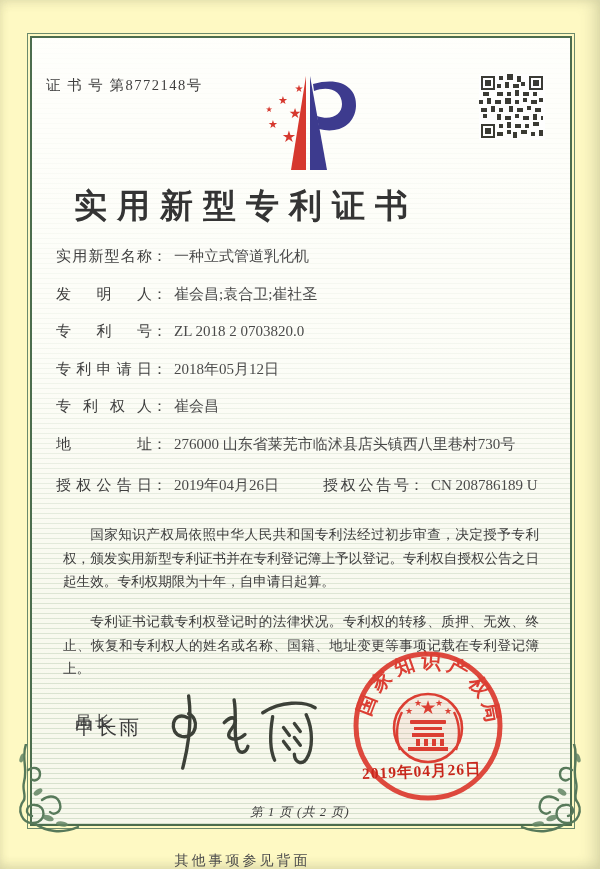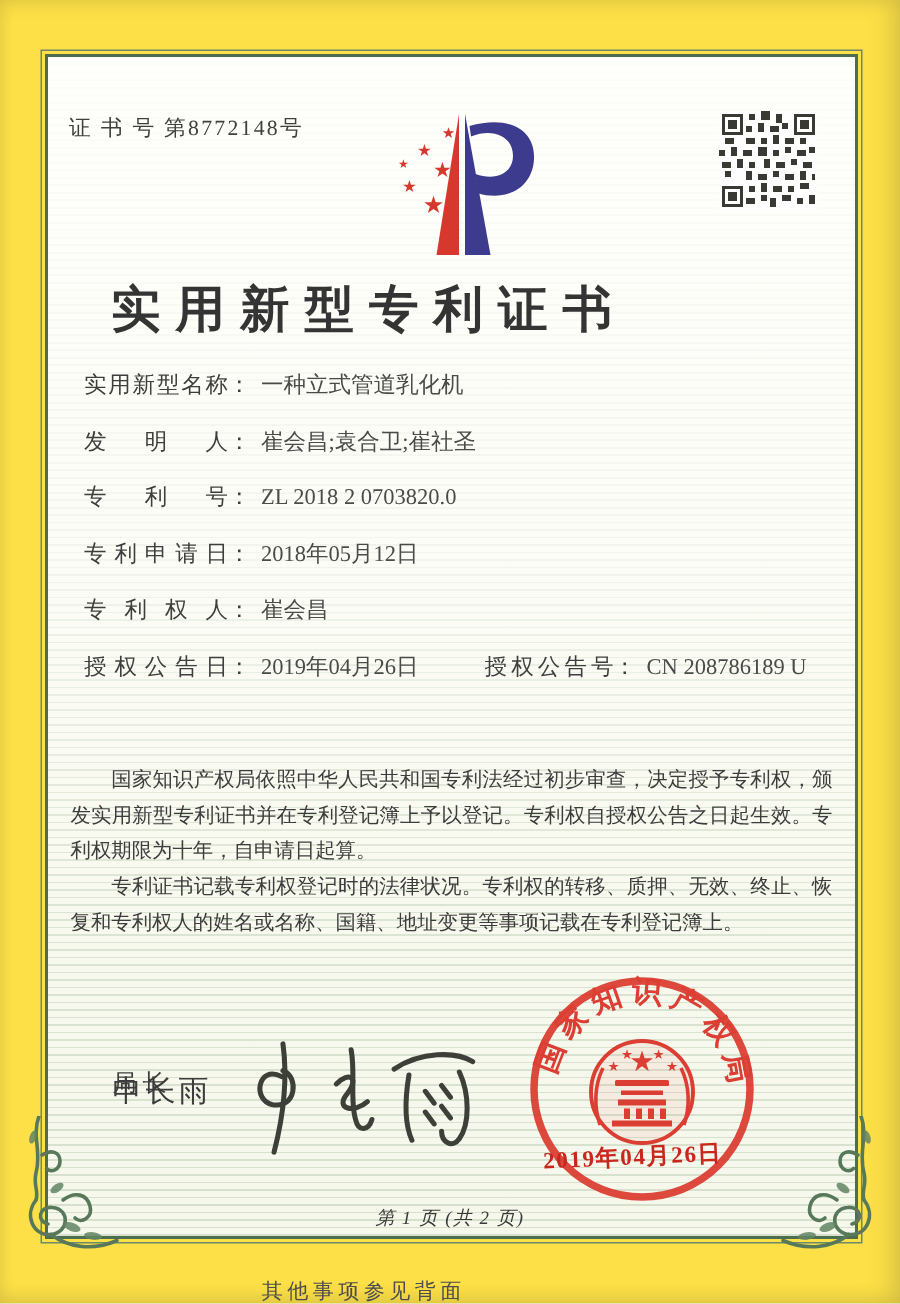--- a/index.html
+++ b/index.html
@@ -1,17 +1,17 @@
 <!DOCTYPE html>
 <html><head>
 <meta charset="utf-8">
 <style>
   html,body{margin:0;padding:0;}
   body{width:600px;height:869px;background:#f1eede;font-family:"Liberation Serif","DejaVu Serif",serif;}
-  .page{position:relative;width:600px;height:869px;background:#fde047;overflow:hidden;
+  .page{position:relative;width:600px;height:869px;background:#fef9c3;overflow:hidden;
         box-shadow:inset -8px 0 14px rgba(70,80,55,.14), inset 0 -5px 10px rgba(70,80,55,.08), inset 3px 3px 8px rgba(70,80,55,.05);}
   
   .frame-outer{position:absolute;left:27px;top:33px;width:546px;height:794px;border:1px solid #6b8a6c;}
   .frame-inner{position:absolute;left:2px;top:2px;right:2px;bottom:2px;border:2px solid #4c6d4e;
         background:
           linear-gradient(180deg, rgba(255,255,252,.95) 0%, rgba(255,255,252,.7) 40%, rgba(255,255,252,.15) 72%, rgba(255,255,252,0) 100%),
           repeating-linear-gradient(0deg, rgba(128,162,122,.28) 0 1px, rgba(255,255,255,0) 1px 5px),
           #f7f8ec;}
   .content{position:absolute;left:0;top:0;width:600px;height:869px;z-index:4;}
 
@@ -23,21 +23,21 @@
 
   .fields{position:absolute;left:56px;top:247px;width:520px;}
   .frow{margin-bottom:17.5px;font-size:15px;color:#454545;height:20px;white-space:nowrap;}
   .flabel{display:inline-block;width:96px;text-align:justify;text-align-last:justify;vertical-align:top;color:#3e3e3e;}
   .fcolon{color:#3e3e3e;}
   .fvalue{margin-left:7px;color:#4a4a4a;}
   .fpair2{margin-left:44px;}
   .fpair2 .flabel{width:86px;}
 
   .paras{position:absolute;left:47px;top:508px;width:508px;}
-  .paras p{margin:0;font-size:13.6px;line-height:1.74;color:#3c3c3c;text-indent:2em;text-align:justify;}
+  .paras p{margin:16px;font-size:13.6px;line-height:1.74;color:#3c3c3c;text-indent:2em;text-align:justify;font-family:Liberation Mono, monospace;}
 
   .signer-title{position:absolute;left:75px;top:712px;font-size:16px;color:#3c3c3c;letter-spacing:4px;}
   .signer-name{position:absolute;left:75px;top:714px;font-size:20px;color:#3c3c3c;letter-spacing:2px;}
   .signature{position:absolute;left:158px;top:690px;}
 
   .seal{position:absolute;left:348px;top:646px;opacity:.93;}
   .seal-date{position:absolute;left:362px;top:760px;width:180px;font-size:15.5px;font-weight:bold;
              color:#c8271c;letter-spacing:1px;transform:rotate(-2.5deg);}
 
   .page-info{position:absolute;left:0;top:804px;width:600px;text-align:center;font-size:12.5px;color:#3a3a3a;letter-spacing:1px;font-style:italic;}
@@ -181,20 +181,23 @@
       </div>
       <div class="frow">
         <span class="flabel">专利号</span><span class="fcolon">：</span><span class="fvalue">ZL 2018 2 0703820.0</span>
       </div>
       <div class="frow">
         <span class="flabel">专利申请日</span><span class="fcolon">：</span><span class="fvalue">2018年05月12日</span>
       </div>
       <div class="frow">
         <span class="flabel">专利权人</span><span class="fcolon">：</span><span class="fvalue">崔会昌</span>
       </div>
+      <div class="frow" style="margin-bottom:21px;">
+        <span class="flabel">地址</span><span class="fcolon">：</span><span class="fvalue">276000 山东省莱芜市临沭县店头镇西八里巷村730号</span>
+      </div>
       <div class="frow">
         <span class="flabel">授权公告日</span><span class="fcolon">：</span><span class="fvalue">2019年04月26日</span><span class="fpair2"><span class="flabel">授权公告号</span><span class="fcolon">：</span><span class="fvalue">CN 208786189 U</span></span>
       </div>
     </div>
 
     <div class="paras">
       <p>国家知识产权局依照中华人民共和国专利法经过初步审查，决定授予专利权，颁发实用新型专利证书并在专利登记簿上予以登记。专利权自授权公告之日起生效。专利权期限为十年，自申请日起算。</p>
       <p>专利证书记载专利权登记时的法律状况。专利权的转移、质押、无效、终止、恢复和专利权人的姓名或名称、国籍、地址变更等事项记载在专利登记簿上。</p>
     </div>
 

